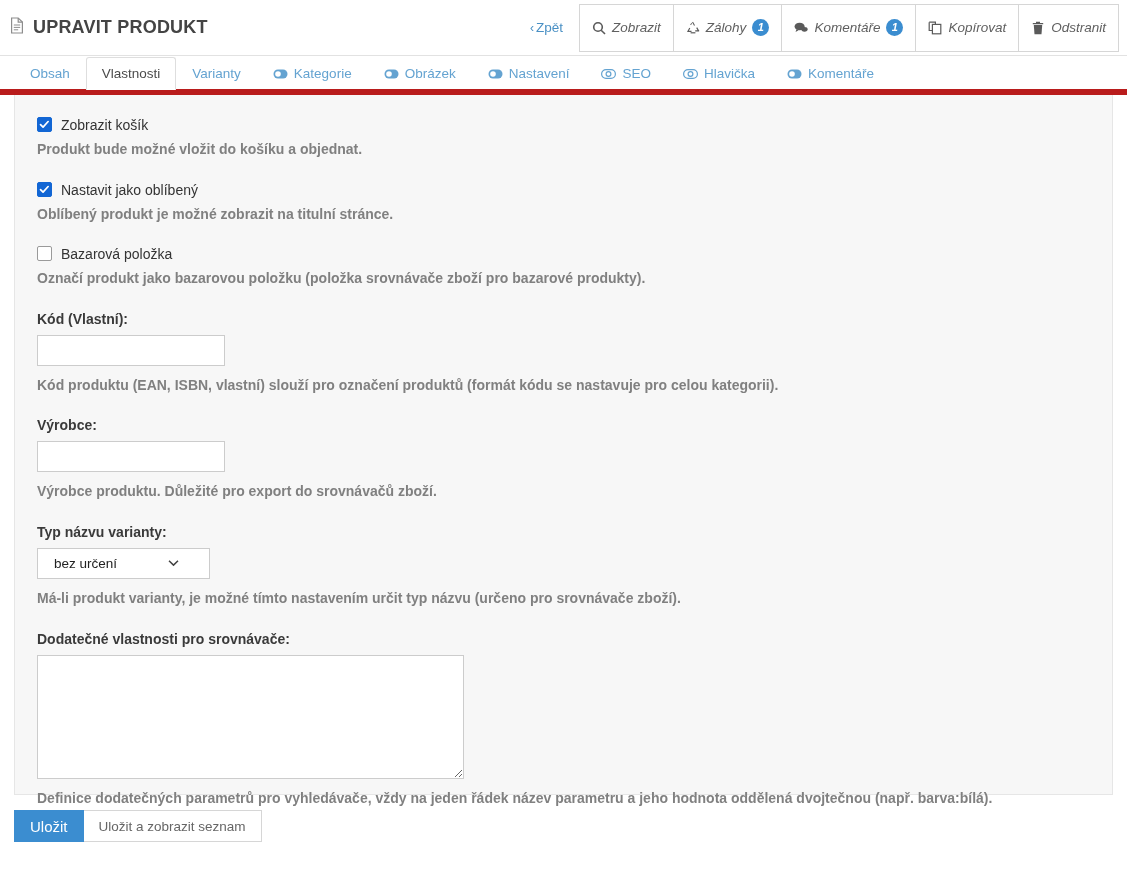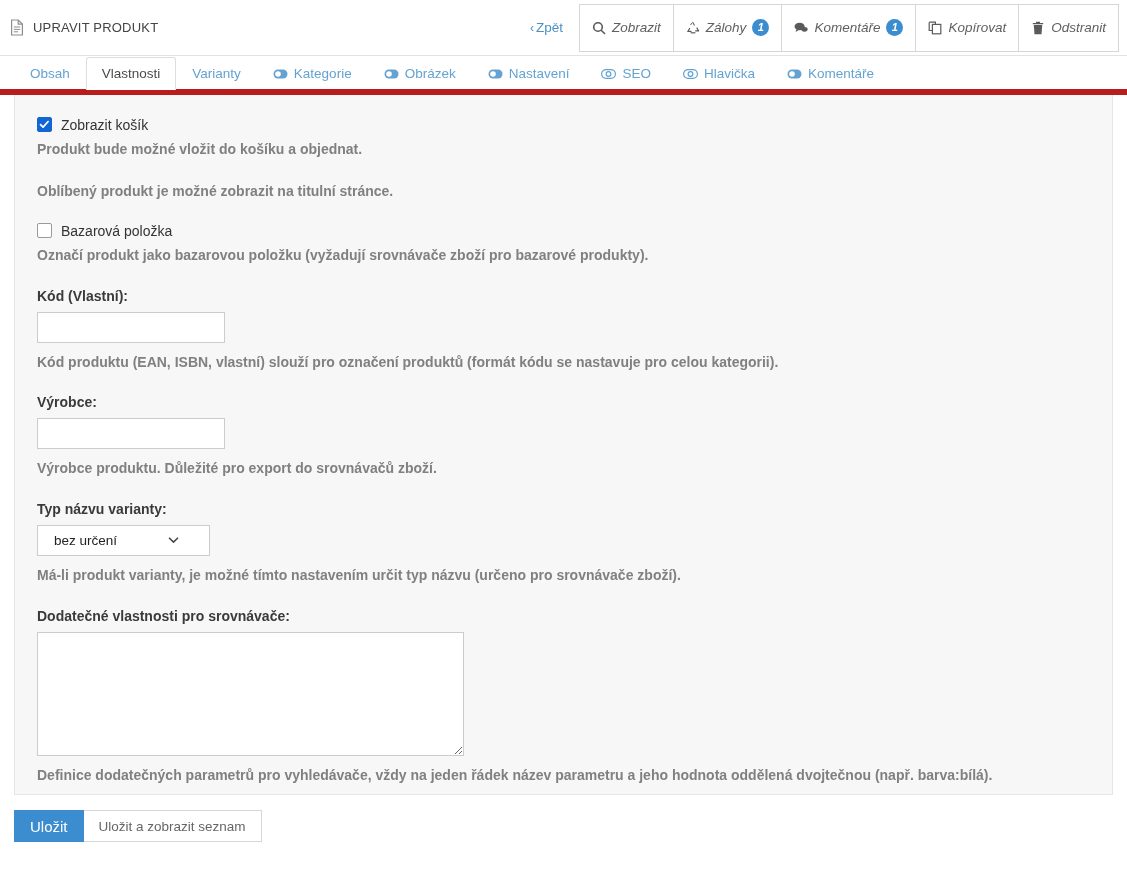--- a/index.html
+++ b/index.html
@@ -13,22 +13,22 @@
 
   
   .header {
     position: relative;
     height: 56px;
     border-bottom: 1px solid #e2e2e2;
     padding: 0 8px 0 10px;
     display: flex; align-items: center;
   }
   .page-title {
-    display: flex; align-items: center; gap: 8px;
-    font-size: 13px; font-weight: normal; letter-spacing: .2px;
+    display: flex; gap: 8px;
+    font-size: 18px; font-weight: bold; letter-spacing: .2px;
     color: #444444; text-transform: uppercase;
   }
   .doc-icon { display:inline-block; width: 15px; height: 17px; color:#8d8d8d; }
   .doc-icon svg { display:block; }
 
   .header-actions {
     margin-left: auto;
     display: flex; align-items: stretch; gap: 0;
   }
   .back-link {
@@ -327,27 +327,35 @@
   <div class="check-row">
     <span class="cbox on">
       <svg viewBox="0 0 13 13" width="11" height="11">
           <path d="M1.8 6.6l3 3 6-6.6" fill="none" stroke="#ffffff" stroke-width="2" stroke-linecap="round" stroke-linejoin="round"></path>
         </svg>
     </span>
     <span class="check-label">Zobrazit košík</span>
   </div>
   <p class="hint">Produkt bude možné vložit do košíku a objednat.</p>
 
+  <div class="check-row">
+    <span class="cbox on">
+      <svg viewBox="0 0 13 13" width="11" height="11">
+          <path d="M1.8 6.6l3 3 6-6.6" fill="none" stroke="#ffffff" stroke-width="2" stroke-linecap="round" stroke-linejoin="round"></path>
+        </svg>
+    </span>
+    <span class="check-label">Nastavit jako oblíbený</span>
+  </div>
   <p class="hint">Oblíbený produkt je možné zobrazit na titulní stránce.</p>
 
   <div class="check-row">
     <span class="cbox off"></span>
     <span class="check-label">Bazarová položka</span>
   </div>
-  <p class="hint">Označí produkt jako bazarovou položku (vyžadují srovnávače zboží pro bazarové produkty).</p>
+  <p class="hint">Označí produkt jako bazarovou položku (položka srovnávače zboží pro bazarové produkty).</p>
 
   <div class="flabel">Kód (Vlastní):</div>
   <input class="tinput" type="text" value="" style="">
   <p class="hint" style="margin-top:10px;">Kód produktu (EAN, ISBN, vlastní) slouží pro označení produktů (formát kódu se nastavuje pro celou kategorii).</p>
 
   <div class="flabel">Výrobce:</div>
   <input class="tinput" type="text" value="" style="">
   <p class="hint" style="margin-top:10px;">Výrobce produktu. Důležité pro export do srovnávačů zboží.</p>
 
   <div class="flabel">Typ názvu varianty:</div>

